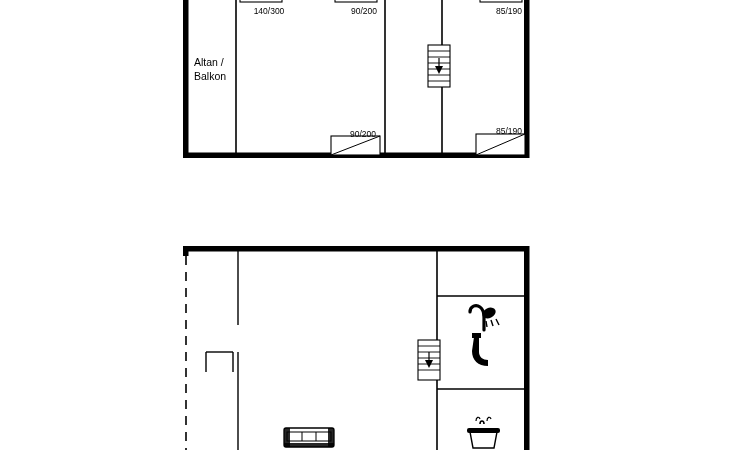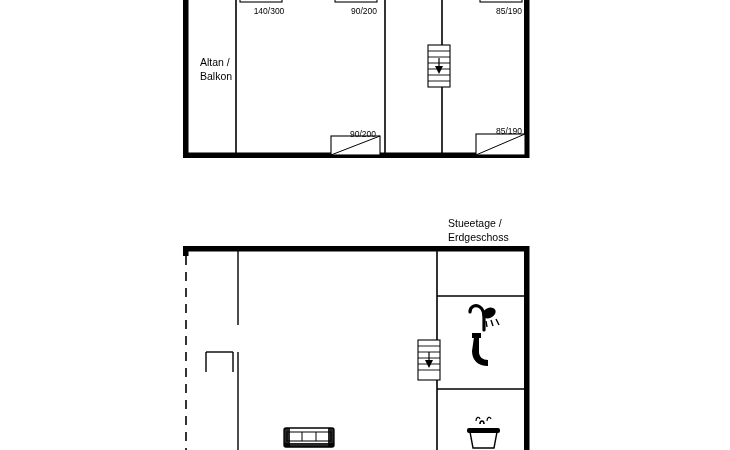--- a/index.html
+++ b/index.html
@@ -160,25 +160,23 @@
       <g>
         <path d="M470 432 L497 432 L494 448 L473 448 Z" fill="#fff" stroke="#000" stroke-width="1.4"></path>
         <rect x="467" y="428" width="33" height="5" rx="2" fill="#000"></rect>
         <path d="M480 424 C480 420, 484 420, 484 424" fill="none" stroke="#000" stroke-width="1.6"></path>
         <path d="M476 421 C476 417, 479 416, 480 419" fill="none" stroke="#000" stroke-width="1.2"></path>
         <path d="M487 421 C487 417, 490 416, 491 419" fill="none" stroke="#000" stroke-width="1.2"></path>
       </g>
     </g>
   </svg>
 
-  <div class="lbl-block" style="left:200px; top:55px;">Altan /
+  <div class="lbl-block" style="left:194px; top:55px;">Altan /
 Balkon</div>
 
-  <div class="lbl-block" style="left:448px; top:216px;">Stueetage /
-Erdgeschoss</div>
 
   <div class="lbl-sm" style="left:247px; top:6px; width:44px;">140/300</div>
   <div class="lbl-sm" style="left:342px; top:6px; width:44px;">90/200</div>
   <div class="lbl-sm" style="left:487px; top:6px; width:44px;">85/190</div>
   <div class="lbl-sm" style="left:341px; top:129px; width:44px;">90/200</div>
   <div class="lbl-sm" style="left:487px; top:126px; width:44px;">85/190</div>
 
 </div>
 
 </body></html>

